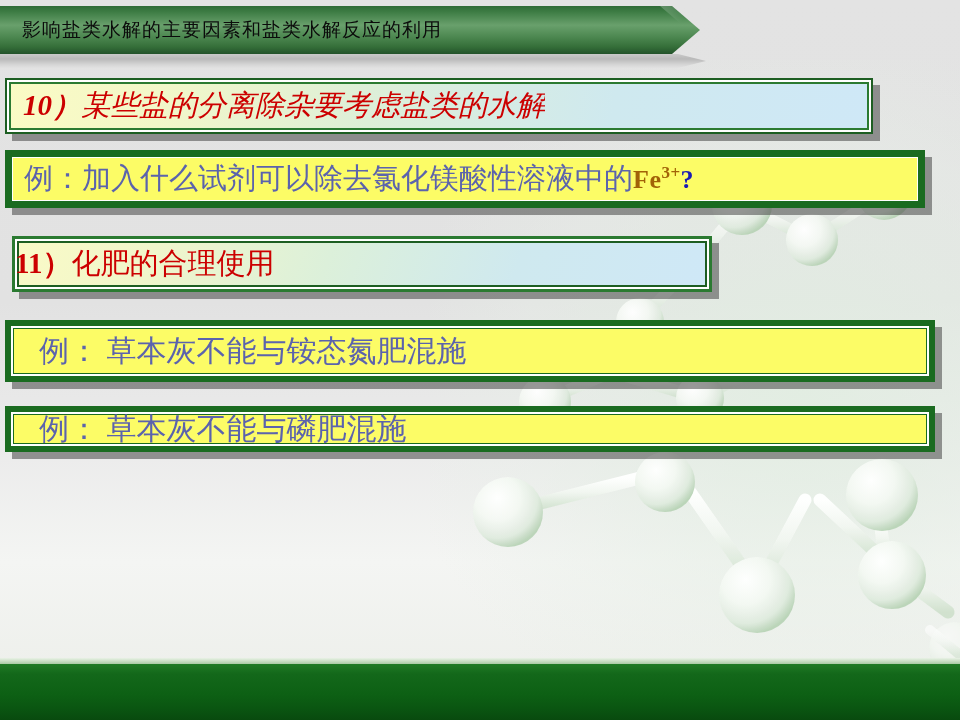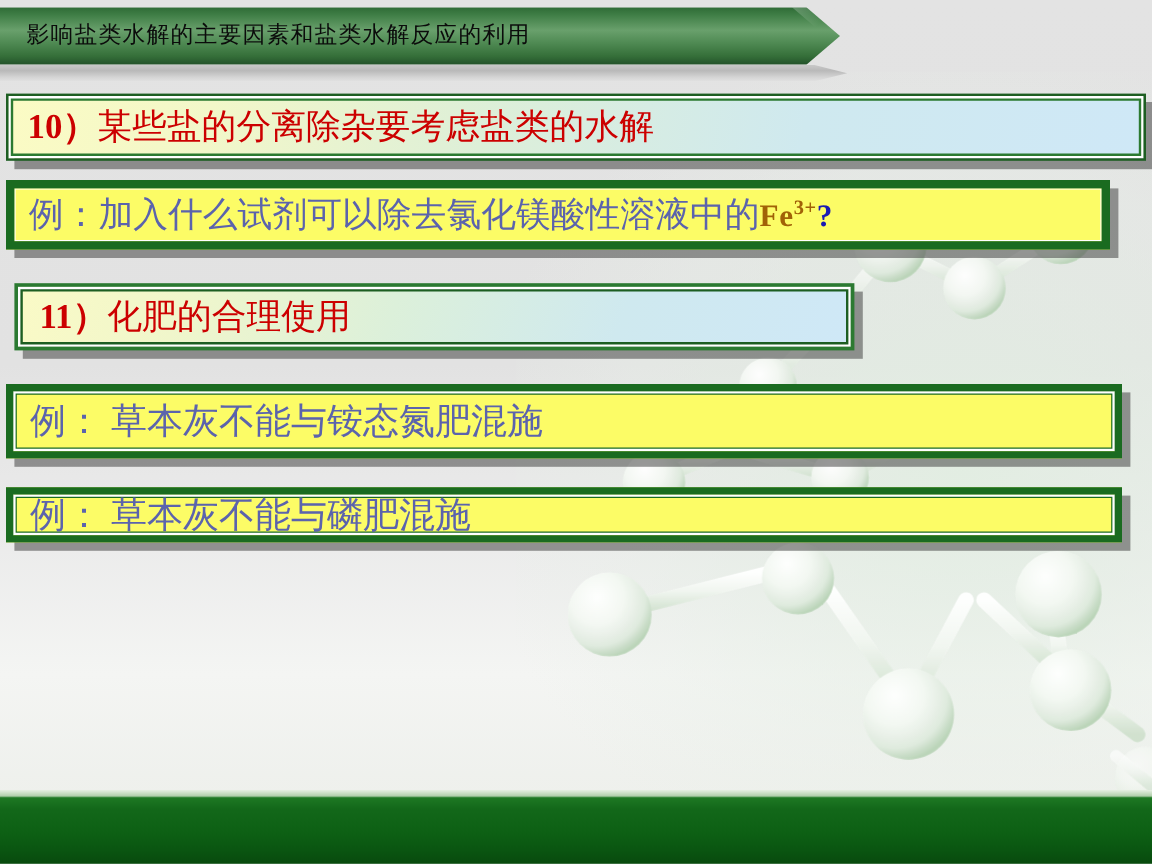--- a/index.html
+++ b/index.html
@@ -96,31 +96,30 @@
   #box-ex-fe .fe{color:#a16207;font-weight:bold;font-size:26px;letter-spacing:.5px;}
   #box-ex-fe .fe sup{font-size:17px;}
   #box-ex-fe .q{color:#1a1ab4;font-weight:bold;font-size:26px;}
 
   
   #box-item11{}
   #box-item11 .frame{
     border:3px solid #2b7a31;
     background:linear-gradient(110deg,#fafac6 0%,#f0f6cb 20%,#dcf0da 45%,#cfe9ef 72%,#cfe8f7 100%);
     box-shadow:inset 0 0 0 2px #ffffff, inset 0 0 0 4px #1d5e22;
-    padding-left:18px;
   }
   #box-item11 .label{font-size:29px;color:#cc0000;}
   #box-item11 .num{font-weight:bold;}
 
   
   .box-ex .frame{
     border:6px solid #1a6b20;
     background:#fcfc66;
     box-shadow:inset 0 0 0 2px #ffffff, inset 0 0 0 3px #1a6b20;
-    padding-left:14px;
+    padding-left:28px;
   }
   .box-ex .label{font-size:30px;color:#5b63ad;}
 
   sup{vertical-align:super;line-height:0;}
 </style>
 </head>
 <body>
 
 <div id="slide">
 
@@ -186,21 +185,21 @@
     </g>
   </svg>
 
   <div id="titleshadow"></div>
   <div id="titlebar">
     <div class="band"></div>
     <div class="gloss"></div>
     <div class="txt">影响盐类水解的主要因素和盐类水解反应的利用</div>
   </div>
 
-  <div class="box" id="box-item10" style="left:5px;top:78px;width:950px;height:56px;">
+  <div class="box" id="box-item10" style="left:5px;top:78px;width:868px;height:56px;font-style:italic;">
     <div class="shadow"></div>
     <div class="frame">
       <div class="label">
         <span class="num">10）</span><span>某些盐的分离除杂要考虑盐类的水解</span>
       </div>
     </div>
   </div>
 
   <div class="box" id="box-ex-fe" style="left:5px;top:150px;width:920px;height:58px;">
     <div class="shadow"></div>

